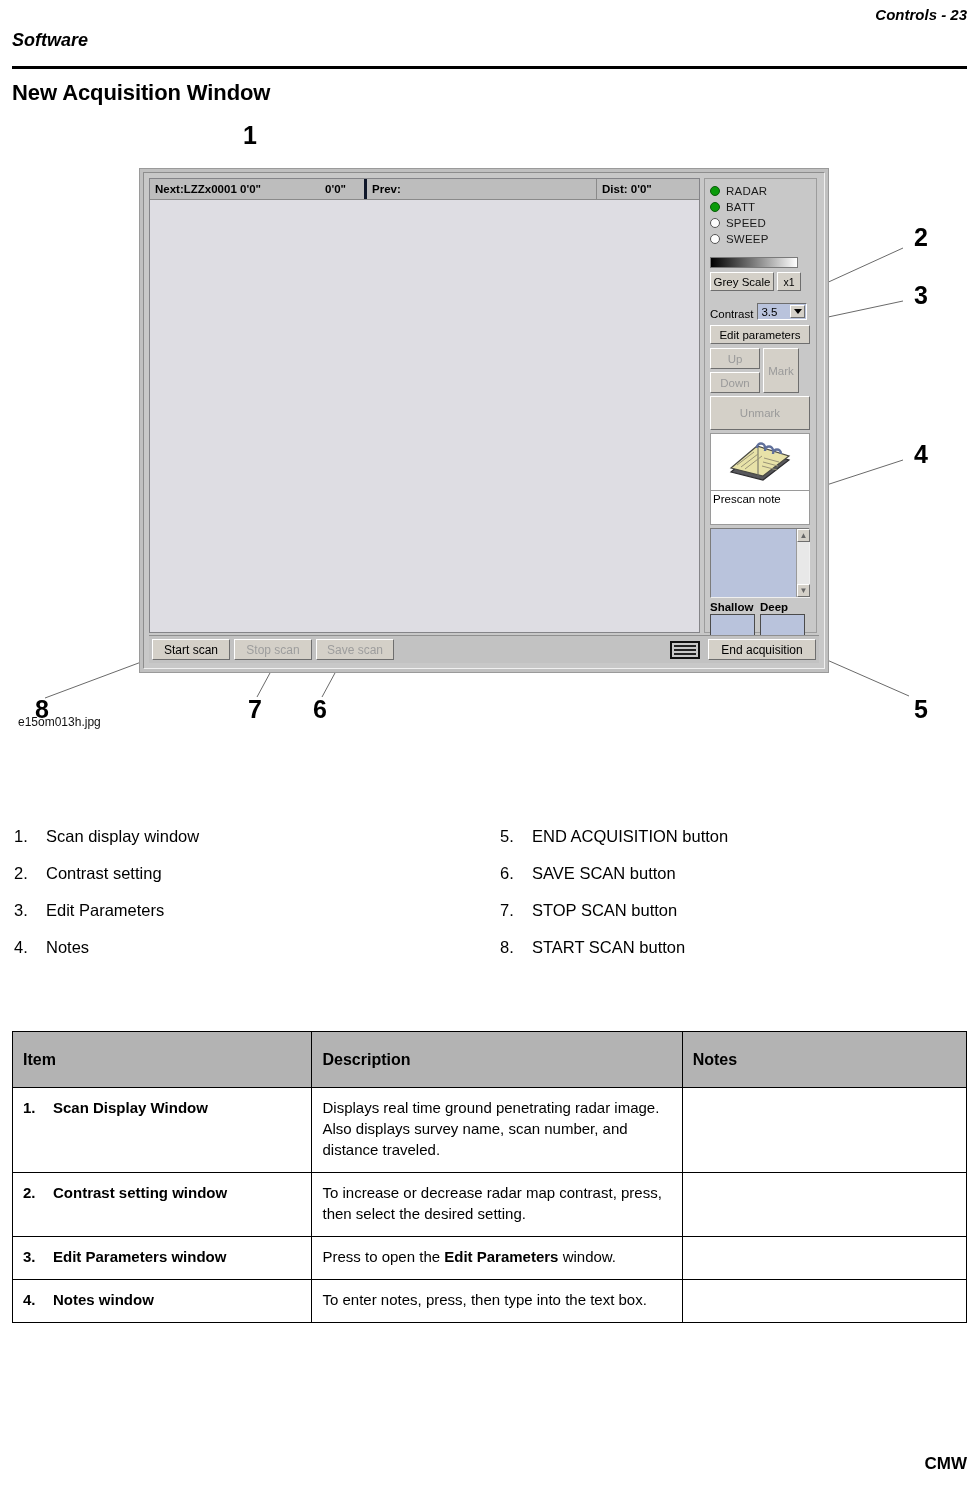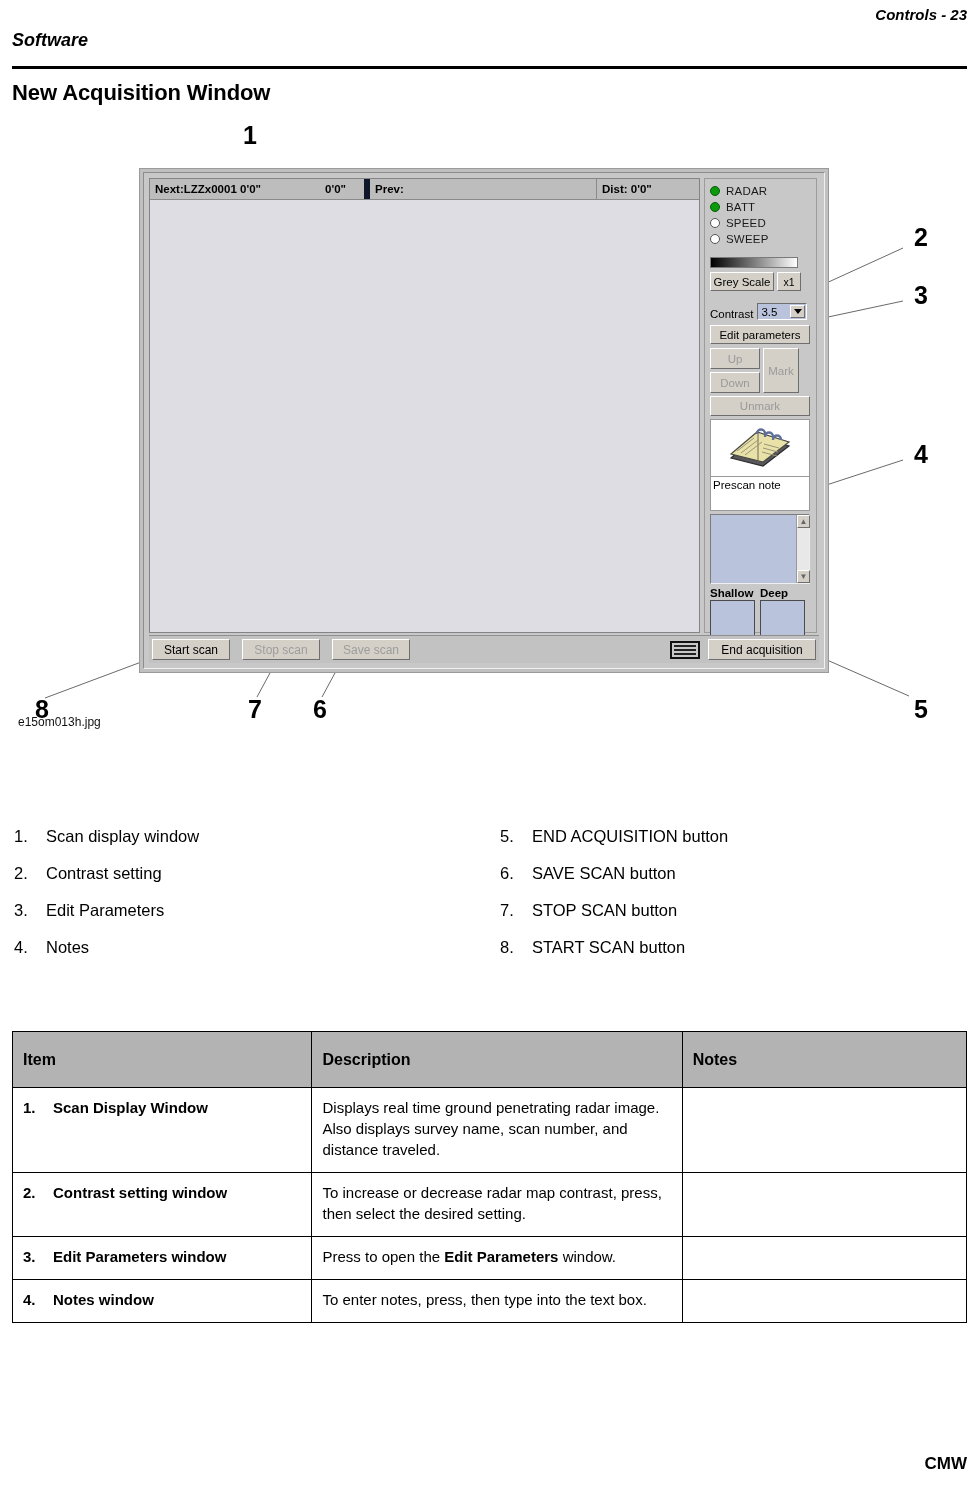--- a/index.html
+++ b/index.html
@@ -162,21 +162,21 @@
   .ib-cell {
     height: 100%;
     display: flex;
     align-items: center;
     box-sizing: border-box;
     padding-left: 5px;
     white-space: nowrap;
   }
   .ib-next   { width: 104px; }
   .ib-num    { width: 110px; justify-content: flex-end; padding-right: 18px;}
-  .ib-prev   { width: 232px; border-left: 6px solid #0f172a; }
+  .ib-prev   { width: 232px; border-left: 3px solid #0f172a; }
   .ib-dist   { flex: 1;      border-left: 1px solid #8a8a8a; }
   .scan-canvas {
     position: absolute;
     left: 0;
     top: 21px;
     right: 0;
     bottom: 0;
     background: #dedde3;
   }
 
@@ -294,21 +294,21 @@
   }
 
   .marks-grid {
     margin-top: 4px;
     width: 100px;
   }
   .marks-top { display: flex; gap: 3px; }
   .mk-col { display: flex; flex-direction: column; gap: 3px;}
   .btn-up, .btn-down { width: 50px; height: 21px; }
   .btn-mark { width: 36px; height: 45px; }
-  .btn-unmark { width: 100px; height: 20px; margin-top: 3px;}
+  .btn-unmark { width: 100px; height: 34px; margin-top: 3px;}
 
   .note-icon-box {
     margin-top: 3px;
     width: 100px; height: 58px;
     background: #ffffff;
     border: 1px solid #9a9a9a;
     box-sizing: border-box;
     display: flex;
     align-items: center;
     justify-content: center;
@@ -399,21 +399,21 @@
     background: #d4d0c8;
     border-top: 1px solid #ffffff;
     border-left: 1px solid #ffffff;
     border-right: 1px solid #6e6e6e;
     border-bottom: 1px solid #6e6e6e;
     box-sizing: border-box;
     display: flex;
     align-items: center;
     justify-content: center;
     font-size: 12px;
-    margin-right: 12px;
+    margin-right: 4px;
     color: #000;
   }
   .tb-btn.disabled { color: #9d9d9d; }
   .tb-start  { width: 78px; }
   .tb-stop   { width: 78px; }
   .tb-save   { width: 78px; }
   .tb-spacer { flex: 1; }
   .kbd-icon {
     width: 30px; height: 18px;
     background: #c8c8c8;

